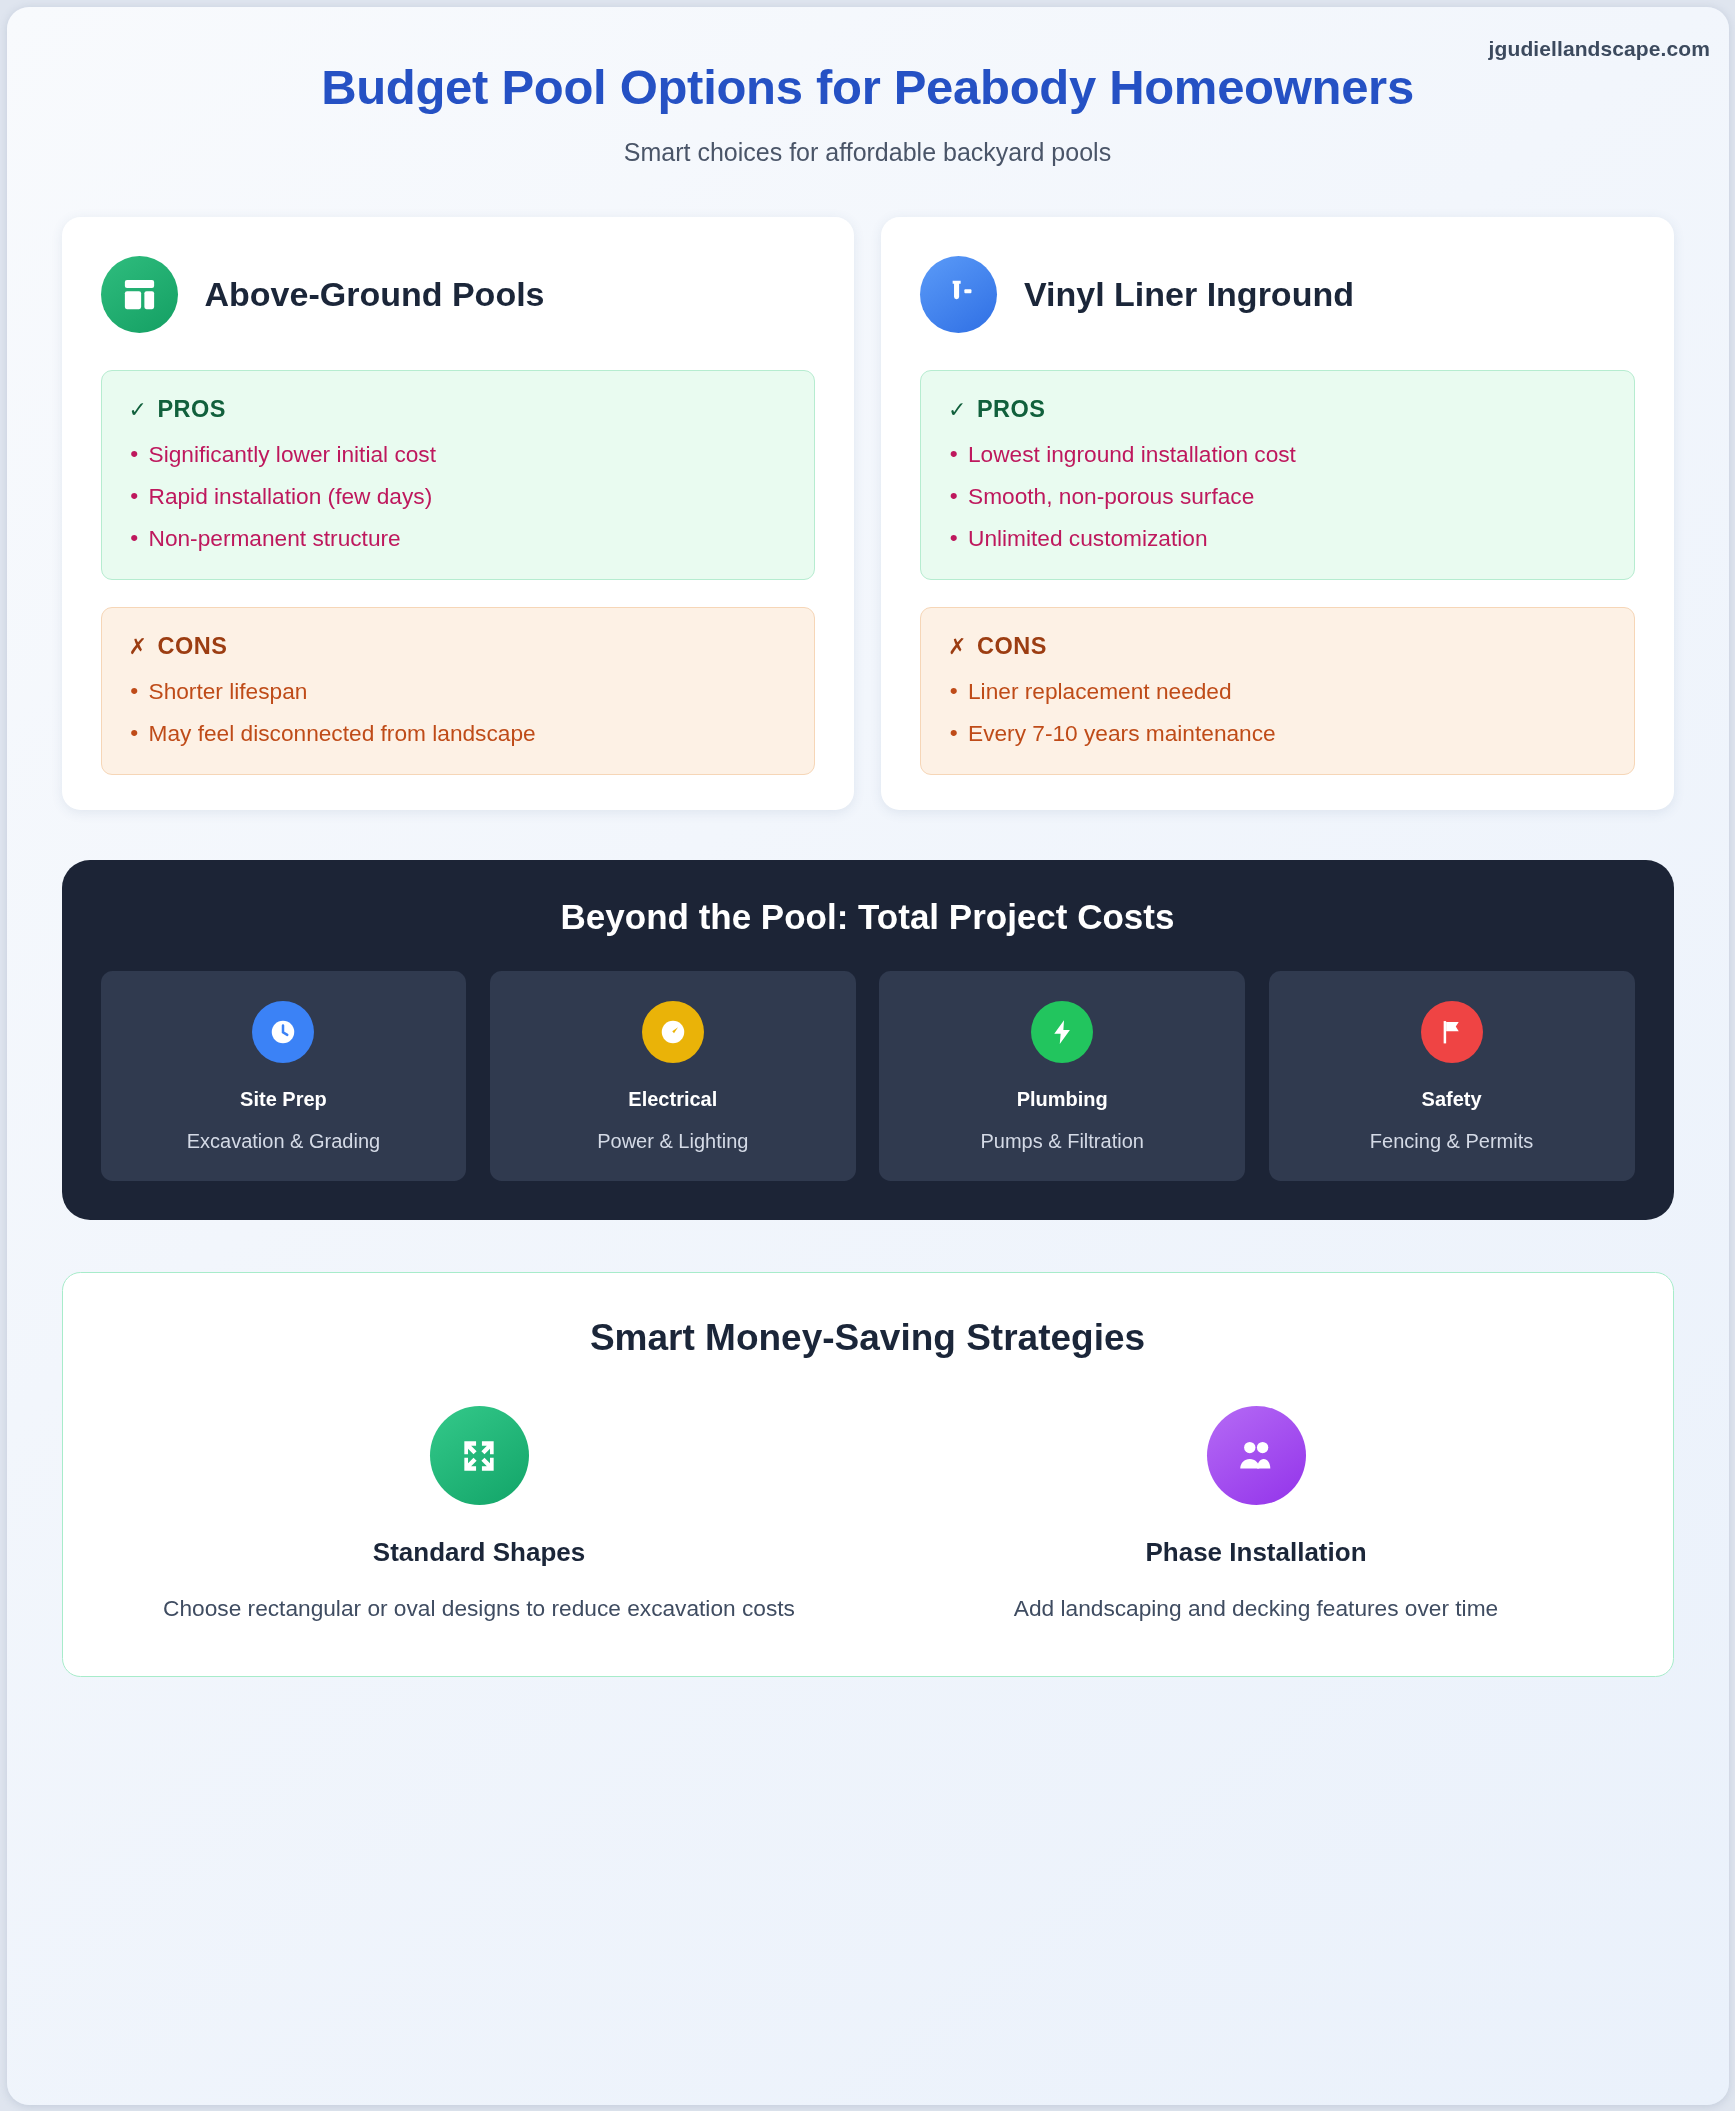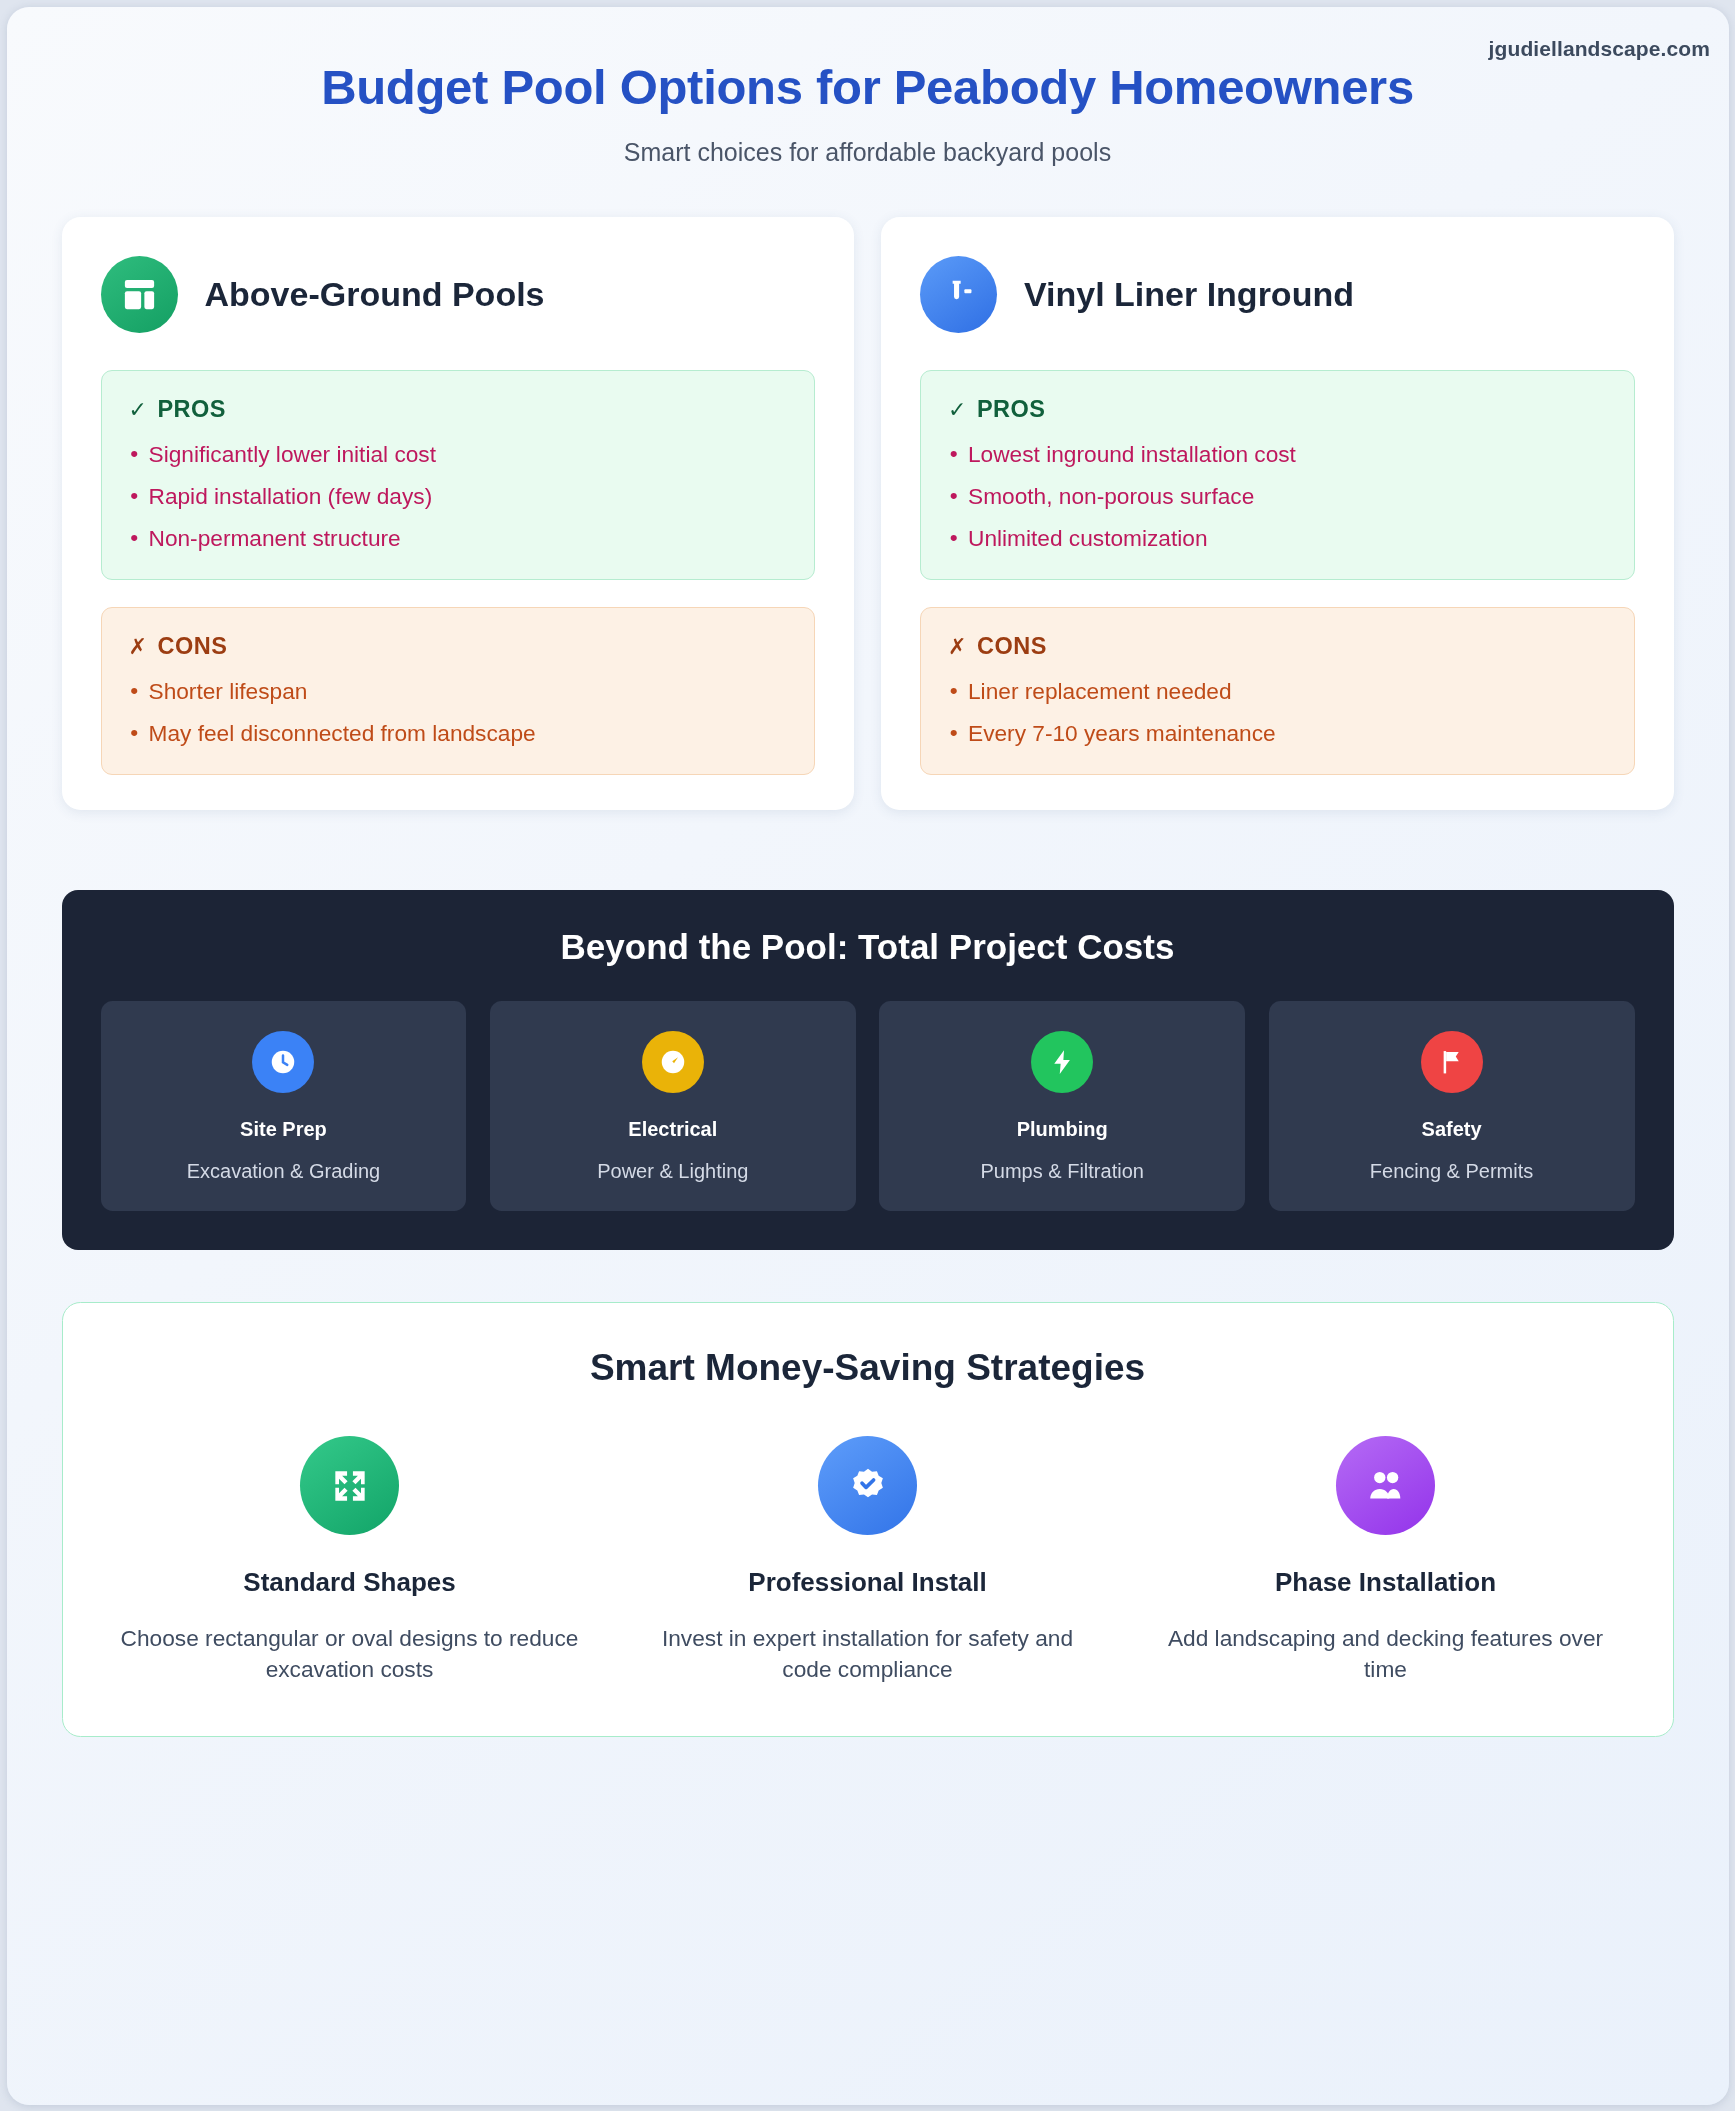--- a/index.html
+++ b/index.html
@@ -118,23 +118,23 @@
   .pc-list li:last-child { margin-bottom: 0; }
   .pc-list li::before {
     content: "\2022";
     position: absolute; left: 1.7px; top: -0.8px;
   }
   .pros-box .pc-list li { color: #be185d; }
   .cons-box .pc-list li { color: #bf4b18; }
 
   
   .dark-panel {
-    margin-top: 80px;
+    margin-top: 50px;
     background: #1c2436;
-    border-radius: 16px;
+    border-radius: 28px;
     padding: 37px 39px 39px 39px;
   }
   .dark-title {
     text-align: center;
     font-size: 35px;
     font-weight: bold;
     color: #ffffff;
     margin-bottom: 34px;
   }
   .cost-row { display: flex; gap: 23.5px; }
@@ -354,30 +354,20 @@
             <path d="M4 4h6.4v2.4H7.7l3 3-1.7 1.7-3-3V11H4z"></path>
             <path d="M20 4h-6.4v2.4h2.7l-3 3 1.7 1.7 3-3V11H20z"></path>
             <path d="M4 20h6.4v-2.4H7.7l3-3-1.7-1.7-3 3V13H4z"></path>
             <path d="M20 20h-6.4v-2.4h2.7l-3-3 1.7-1.7 3 3V13H20z"></path>
           </svg>
         </div>
         <div class="strat-head">Standard Shapes</div>
         <div class="strat-desc">Choose rectangular or oval designs to reduce excavation costs</div>
       </div>
 
-      <div class="strategy-col">
-        <div class="strat-icon si-blue">
-          <svg width="42" height="42" viewBox="0 0 24 24">
-            <path d="M12 2.2l2.3 1.6 2.8-.3 1 2.6 2.4 1.5-.9 2.7.9 2.7-2.4 1.5-1 2.6-2.8-.3L12 18.4l-2.3-1.6-2.8.3-1-2.6-2.4-1.5.9-2.7-.9-2.7 2.4-1.5 1-2.6 2.8.3z" fill="#fff"></path>
-            <path d="M8.6 10.4l2.3 2.4 4.3-4.2" stroke="#3274e8" stroke-width="2.1" fill="none" stroke-linecap="round" stroke-linejoin="round"></path>
-          </svg>
-        </div>
-        <div class="strat-head">Professional Install</div>
-        <div class="strat-desc">Invest in expert installation for safety and code compliance</div>
-      </div>
 
       <div class="strategy-col">
         <div class="strat-icon si-purple">
           <svg width="44" height="44" viewBox="0 0 24 24" fill="#fff">
             <circle cx="8.6" cy="7.4" r="3.1"></circle>
             <circle cx="15.6" cy="7.4" r="3.1"></circle>
             <path d="M3.4 18.8c0-3 2.3-5.2 5.2-5.2s5.2 2.2 5.2 5.2z"></path>
             <path d="M12.6 18.8c0-3 1.6-5.2 3.6-5.2 2 0 3.6 2.2 3.6 5.2z"></path>
           </svg>
         </div>

